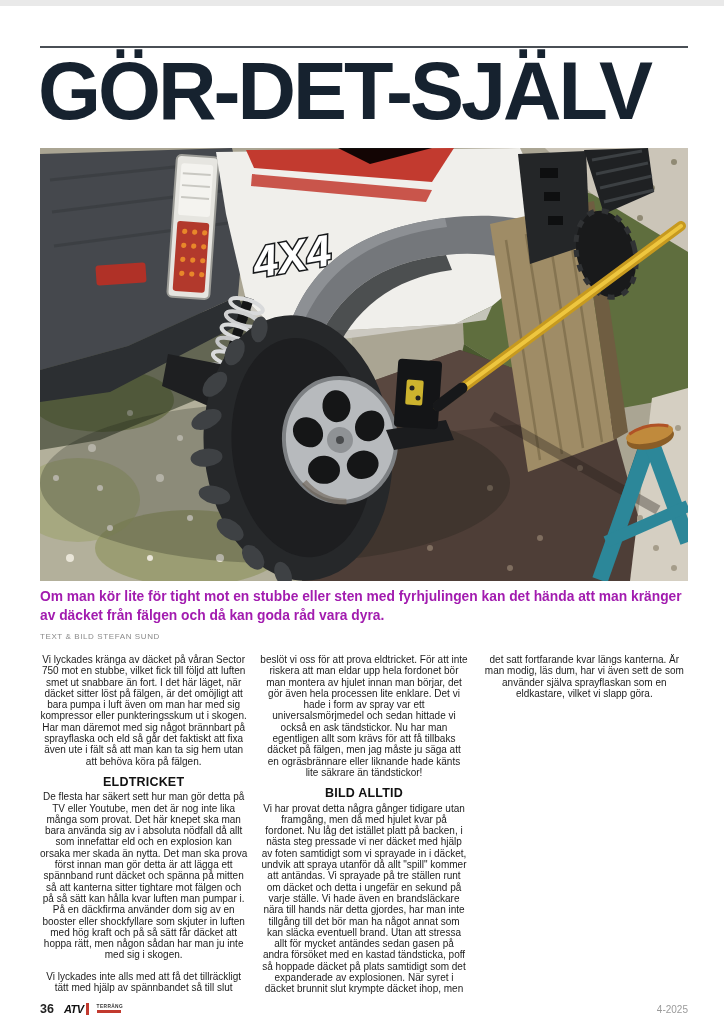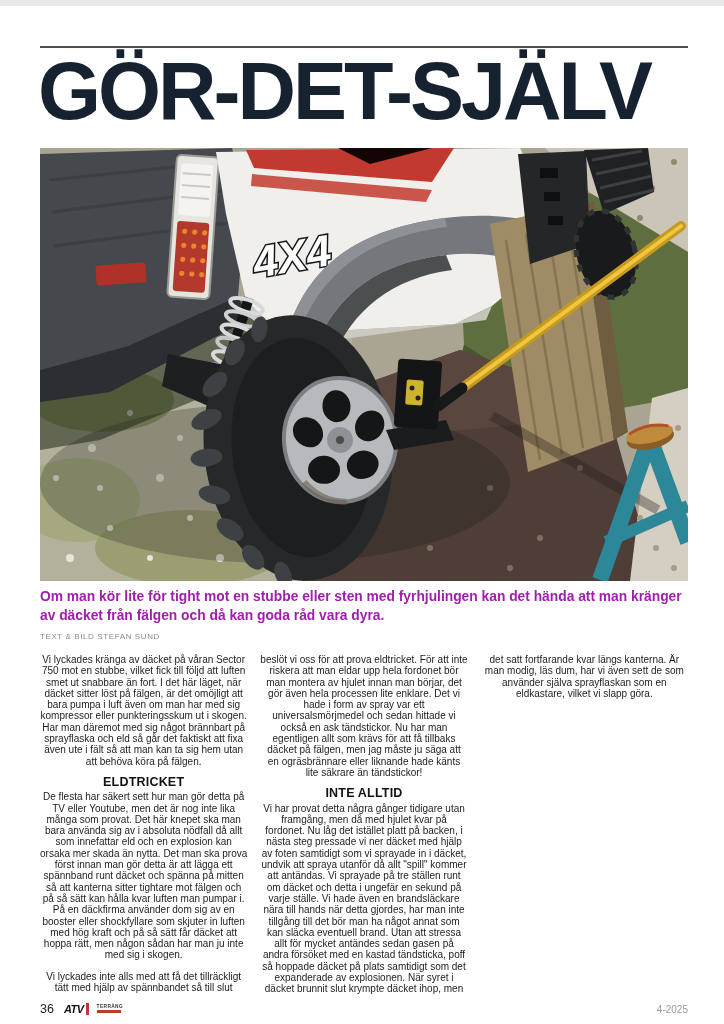--- a/index.html
+++ b/index.html
@@ -32,21 +32,21 @@
   .article p { margin:0 0 10px 0; }
   .article h2 {
     font-size:12.5px; font-weight:bold; letter-spacing:0.2px;
     margin:2px 0 3px 0; color:#111; break-after:avoid;
   }
   .footer {
     position:absolute; left:40px; top:992px; width:648px; height:22px;
     display:flex; align-items:center; justify-content:space-between;
   }
   .footer-left { display:flex; align-items:center; gap:10px; }
-  .pagenum { font-size:12.5px; font-weight:normal; color:#222; }
+  .pagenum { font-size:12.5px; font-weight:bold; color:#222; }
   .logo { display:inline-flex; align-items:flex-start; gap:8px; }
   .logo-main {
     font-size:11px; font-weight:bold; font-style:italic; letter-spacing:-0.5px; color:#111;
     border-right:3px solid #c23a2f; padding-right:2px;
   }
   .logo-sub-wrap { display:flex; flex-direction:column; gap:1px; padding-top:1px; }
   .logo-sub { font-size:4.8px; font-weight:bold; letter-spacing:0.4px; color:#333; }
   .logo-redbar { width:24px; height:2.5px; background:#c23a2f; }
   .issue { font-size:10px; color:#9a9a9a; }
 </style>
@@ -262,21 +262,21 @@
 
   <p class="intro">Om man kör lite för tight mot en stubbe eller sten med fyrhjulingen kan det hända att man kränger av däcket från fälgen och då kan goda råd vara dyra.</p>
 
   <div class="byline">TEXT &amp; BILD STEFAN SUND</div>
 
   <div class="article">
     <p>Vi lyckades kränga av däcket på våran Sector 750 mot en stubbe, vilket fick till följd att luften smet ut snabbare än fort. I det här läget, när däcket sitter löst på fälgen, är det omöjligt att bara pumpa i luft även om man har med sig kompressor eller punkteringsskum ut i skogen. Har man däremot med sig något brännbart på sprayflaska och eld så går det faktiskt att fixa även ute i fält så att man kan ta sig hem utan att behöva köra på fälgen.</p>
     <h2>ELDTRICKET</h2>
     <p>De flesta har säkert sett hur man gör detta på TV eller Youtube, men det är nog inte lika många som provat. Det här knepet ska man bara använda sig av i absoluta nödfall då allt som innefattar eld och en explosion kan orsaka mer skada än nytta. Det man ska prova först innan man gör detta är att lägga ett spännband runt däcket och spänna på mitten så att kanterna sitter tightare mot fälgen och på så sätt kan hålla kvar luften man pumpar i. På en däckfirma använder dom sig av en booster eller shockfyllare som skjuter in luften med hög kraft och på så sätt får däcket att hoppa rätt, men någon sådan har man ju inte med sig i skogen.</p>
     <p>Vi lyckades inte alls med att få det tillräckligt tätt med hjälp av spännbandet så till slut beslöt vi oss för att prova eldtricket. För att inte riskera att man eldar upp hela fordonet bör man montera av hjulet innan man börjar, det gör även hela processen lite enklare. Det vi hade i form av spray var ett universalsmörjmedel och sedan hittade vi också en ask tändstickor. Nu har man egentligen allt som krävs för att få tillbaks däcket på fälgen, men jag måste ju säga att en ogräsbrännare eller liknande hade känts lite säkrare än tändstickor!</p>
-    <h2>INTE ALLTID</h2>
+    <h2>BILD ALLTID</h2>
     <p>Vi har provat detta några gånger tidigare utan framgång, men då med hjulet kvar på fordonet. Nu låg det istället platt på backen, i nästa steg pressade vi ner däcket med hjälp av foten samtidigt som vi sprayade in i däcket, undvik att spraya utanför då allt "spill" kommer att antändas. Vi sprayade på tre ställen runt om däcket och detta i ungefär en sekund på varje ställe. Vi hade även en brandsläckare nära till hands när detta gjordes, har man inte tillgång till det bör man ha något annat som kan släcka eventuell brand. Utan att stressa allt för mycket antändes sedan gasen på andra försöket med en kastad tändsticka, poff så hoppade däcket på plats samtidigt som det expanderade av explosionen. När syret i däcket brunnit slut krympte däcket ihop, men det satt fortfarande kvar längs kanterna. Är man modig, läs dum, har vi även sett de som använder själva sprayflaskan som en eldkastare, vilket vi slapp göra.</p>
   </div>
 
   <div class="footer">
     <div class="footer-left">
       <span class="pagenum">36</span>
       <span class="logo">
         <span class="logo-main">ATV</span>
         <span class="logo-sub-wrap">
           <span class="logo-sub">TERRÄNG</span>

